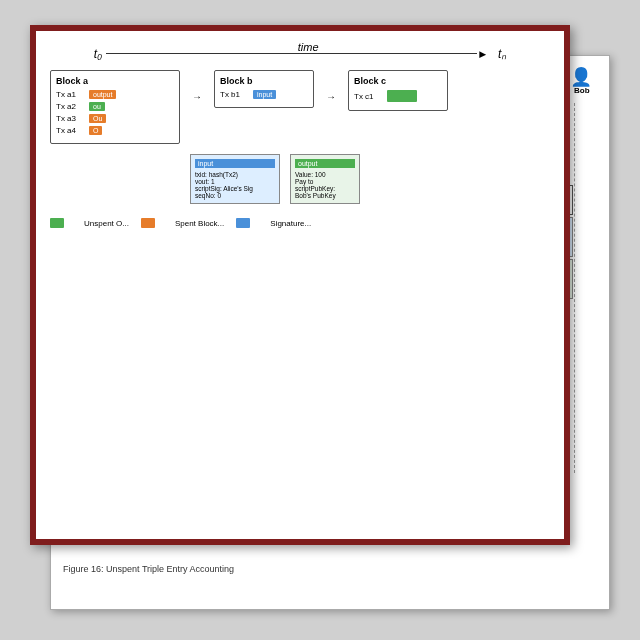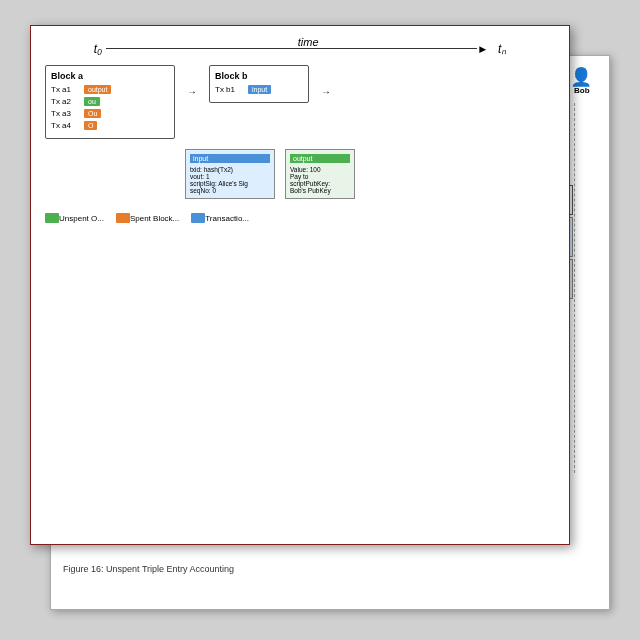--- a/index.html
+++ b/index.html
@@ -35,21 +35,21 @@
     }
 
     
     .front-page {
       position: absolute;
       top: 0;
       left: 0;
       width: 540px;
       height: 520px;
       background: white;
-      border: 1px solid #7f1d1d;
+      border: 6px solid #7f1d1d;
       box-shadow: 3px 3px 10px rgba(0,0,0,0.4);
       padding: 14px;
       font-size: 7px;
     }
 
     
     .time-axis {
       display: flex;
       align-items: center;
       justify-content: center;
@@ -128,21 +128,21 @@
     
     .legend {
       display: flex;
       gap: 12px;
       margin-top: 8px;
       flex-wrap: wrap;
     }
     .legend-item {
       display: flex;
       align-items: flex-end;
-      gap: 0;
+      gap: 20px;
       font-size: 8px;
     }
     .legend-box {
       width: 14px;
       height: 10px;
       border-radius: 1px;
     }
 
     .figure-caption {
       margin-top: 6px;
@@ -421,20 +421,27 @@
       <div class="block-box" style="min-width:100px;">
         <div class="block-title">Block b</div>
         <div class="tx-row">
           <span class="tx-label">Tx b1</span>
           <span class="input-box">input</span>
         </div>
       </div>
 
       <div style="display:flex; align-items:center; margin-top:20px; font-size:10px;">→</div>
 
+      <div class="block-box" style="min-width:100px;">
+        <div class="block-title">Block c</div>
+        <div class="tx-row">
+          <span class="tx-label">Tx c1</span>
+          <span class="output-box-green" style="width:30px; height:12px; display:inline-block;"></span>
+        </div>
+      </div>
     </div>
 
     <div style="display:flex; gap:10px; margin-top:4px; margin-left:140px;">
 
       <div style="border:1px solid #888; background:#ddeeff; padding:4px; font-size:6.5px; min-width:90px;">
         <div style="background:#4a90d9; color:white; padding:1px 3px; margin-bottom:3px; font-size:7px;">input</div>
         <div>txid: hash(Tx2)</div>
         <div>vout: 1</div>
         <div>scriptSig: Alice's Sig</div>
         <div>seqNo: 0</div>
@@ -453,19 +460,19 @@
       <div class="legend-item">
         <div class="legend-box" style="background:#4caf50;"></div>
         <span>Unspent O...</span>
       </div>
       <div class="legend-item">
         <div class="legend-box" style="background:#e67c2a;"></div>
         <span>Spent Block...</span>
       </div>
       <div class="legend-item">
         <div class="legend-box" style="background:#4a90d9;"></div>
-        <span>Transactio...</span>
+        <span>Signature...</span>
       </div>
     </div>
 
   </div>
 
 </div>
 
 </body></html>

